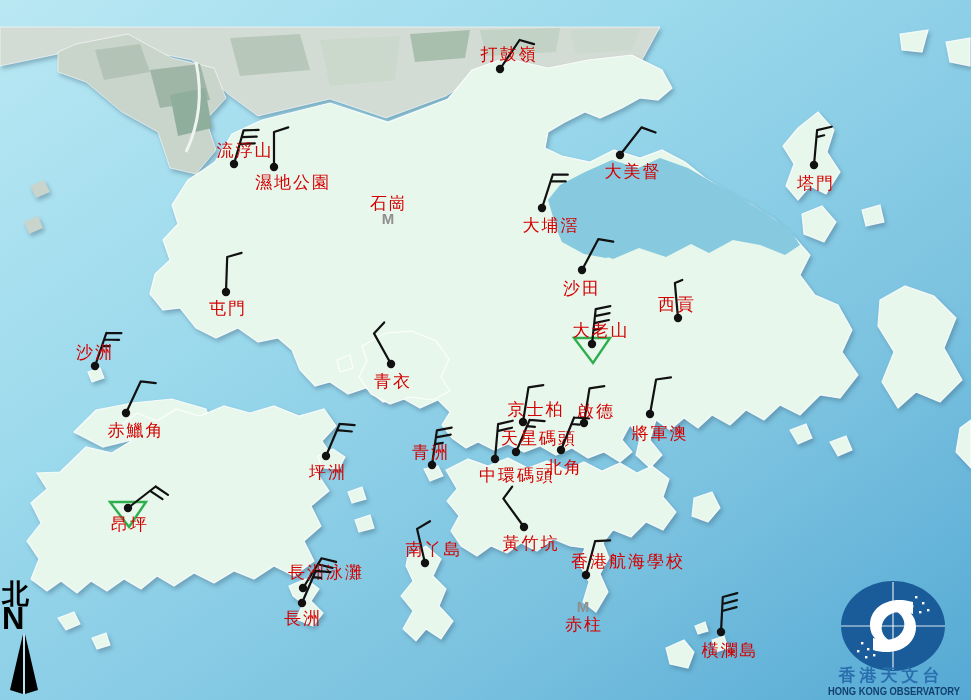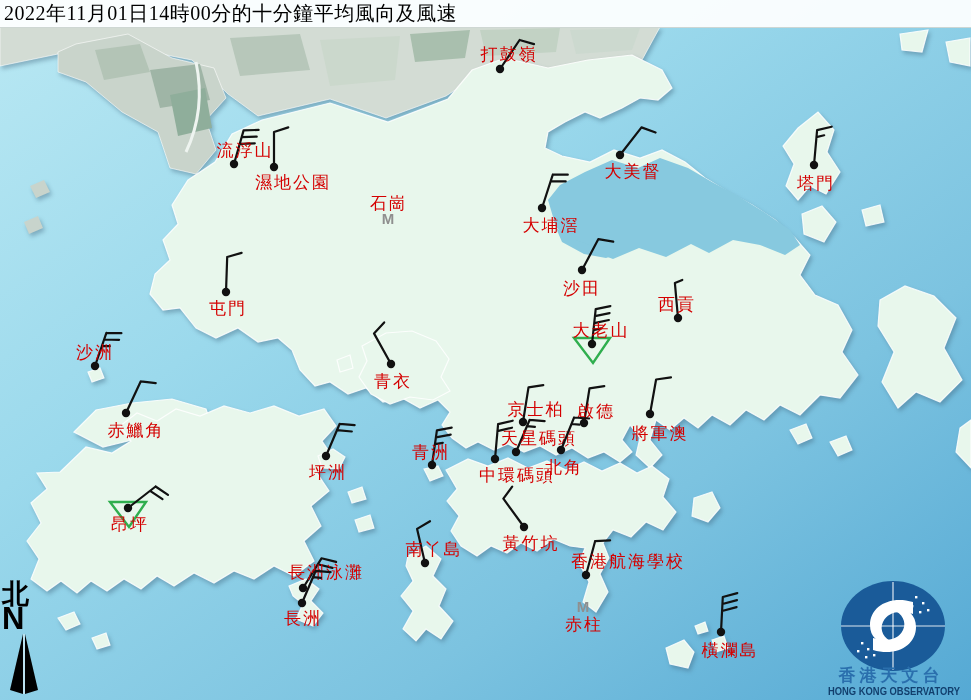--- a/index.html
+++ b/index.html
@@ -253,23 +253,20 @@
           <text x="584" y="630" text-anchor="middle" class="stn-label">赤柱</text>
         </g>
         <g>
           <path d="M721,632 L722.8,597.0 M722.8,597.0 l14.5,-3.9 M722.5,604.0 l14.5,-3.9 M722.1,611.0 l14.5,-3.9" stroke="#111111" stroke-width="2.2" fill="none" stroke-linecap="round"></path>
           <circle cx="721" cy="632" r="4.2" fill="#111111"></circle>
           <text x="730" y="656" text-anchor="middle" class="stn-label">橫瀾島</text>
         </g>
       </g>
   </svg>
 
-  <div id="titlebar">
-    <span>2022年11月01日14時00分的十分鐘平均風向及風速</span>
-  </div>
 
   <div id="compass">
     <span class="hanzi">北</span>
     <span class="nletter">N</span>
     <svg width="40" height="64" viewBox="0 0 40 64">
       <polygon points="21,2 21,62 8,58" fill="#000"></polygon>
       <polygon points="23,2 36,58 23,62" fill="#000"></polygon>
       <line x1="22" y1="2" x2="22" y2="62" stroke="#cfe8f2" stroke-width="1.4"></line>
     </svg>
   </div>

